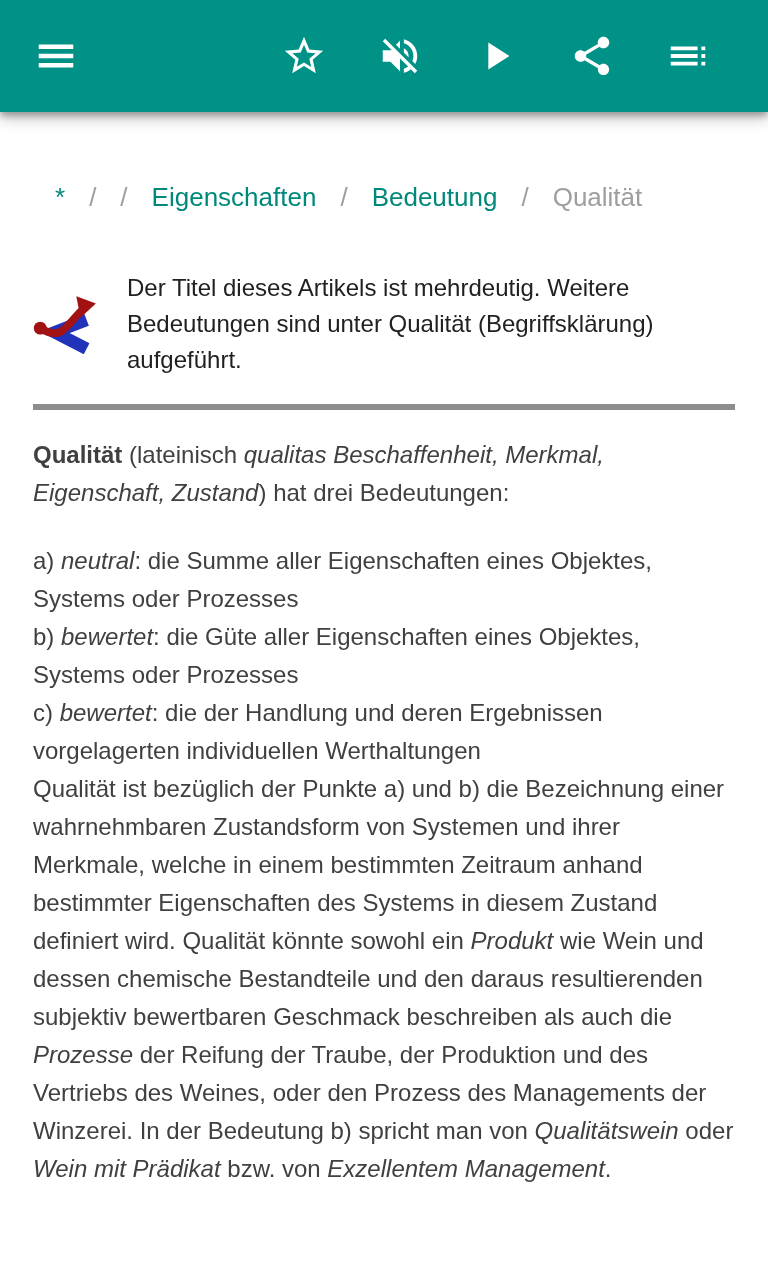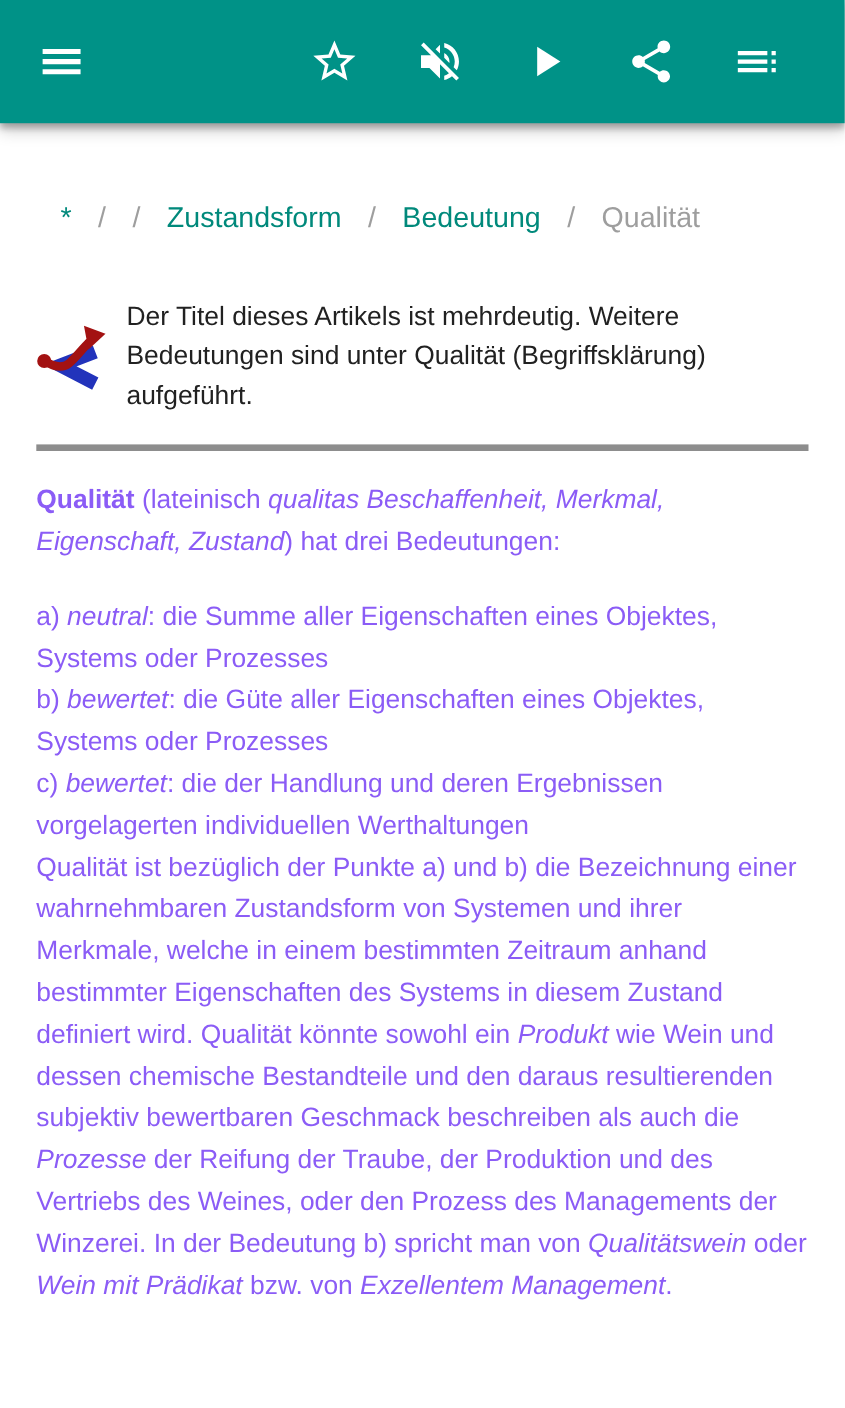--- a/index.html
+++ b/index.html
@@ -45,21 +45,21 @@
   .crumb { color: #00897b; text-decoration: none; }
   .crumb.first { padding-left: 22px; }
   .crumb.current { color: #9e9e9e; }
   .sep { color: #9e9e9e; }
 
   
   .notice {
     margin: 52px 33px 0 33px;
     display: flex;
     align-items: center;
-    gap: 16px;
+    gap: 28px;
   }
   .notice .dicon { flex: 0 0 66px; width: 66px; height: 64px; }
   .notice p {
     margin: 0;
     font-size: 24px;
     line-height: 36px;
     color: #212121;
   }
 
   
@@ -69,21 +69,21 @@
     background: #8d8d8d;
     margin: 26px 33px 26px 33px;
   }
 
   
   .article { padding: 0 33px 40px 33px; }
   .article p {
     margin: 0 0 30px 0;
     font-size: 24px;
     line-height: 38px;
-    color: #8b5cf6;
+    color: #404040;
   }
   .article p:last-child { margin-bottom: 0; }
   .article strong { font-weight: 700; }
   .article em { font-style: italic; }
 </style>
 </head>
 <body>
 
 <header class="appbar">
   <button class="icon-btn">
@@ -120,21 +120,21 @@
     <svg viewBox="0 0 24 24">
       <path d="M3 9h14V7H3v2zm0 4h14v-2H3v2zm0 4h14v-2H3v2zm16 0h2v-2h-2v2zm0-10v2h2V7h-2zm0 6h2v-2h-2v2z"></path>
     </svg>
   </button>
 </header>
 
 <nav class="breadcrumb">
     <a class="crumb first" href="#">*</a>
     <span class="sep">/</span>
     <span class="sep">/</span>
-    <a class="crumb" href="#">Zustandsform</a>
+    <a class="crumb" href="#">Eigenschaften</a>
     <span class="sep">/</span>
     <a class="crumb" href="#">Bedeutung</a>
     <span class="sep">/</span>
     <span class="crumb current">Qualität</span>
   </nav>
 
 <section class="notice">
   <svg class="dicon" viewBox="0 0 64 60">
     <path d="M52 26 L21 38 L52 54" stroke="#2233bb" stroke-width="12" fill="none"></path>
     <circle cx="7" cy="34" r="6.2" fill="#a31212"></circle>

